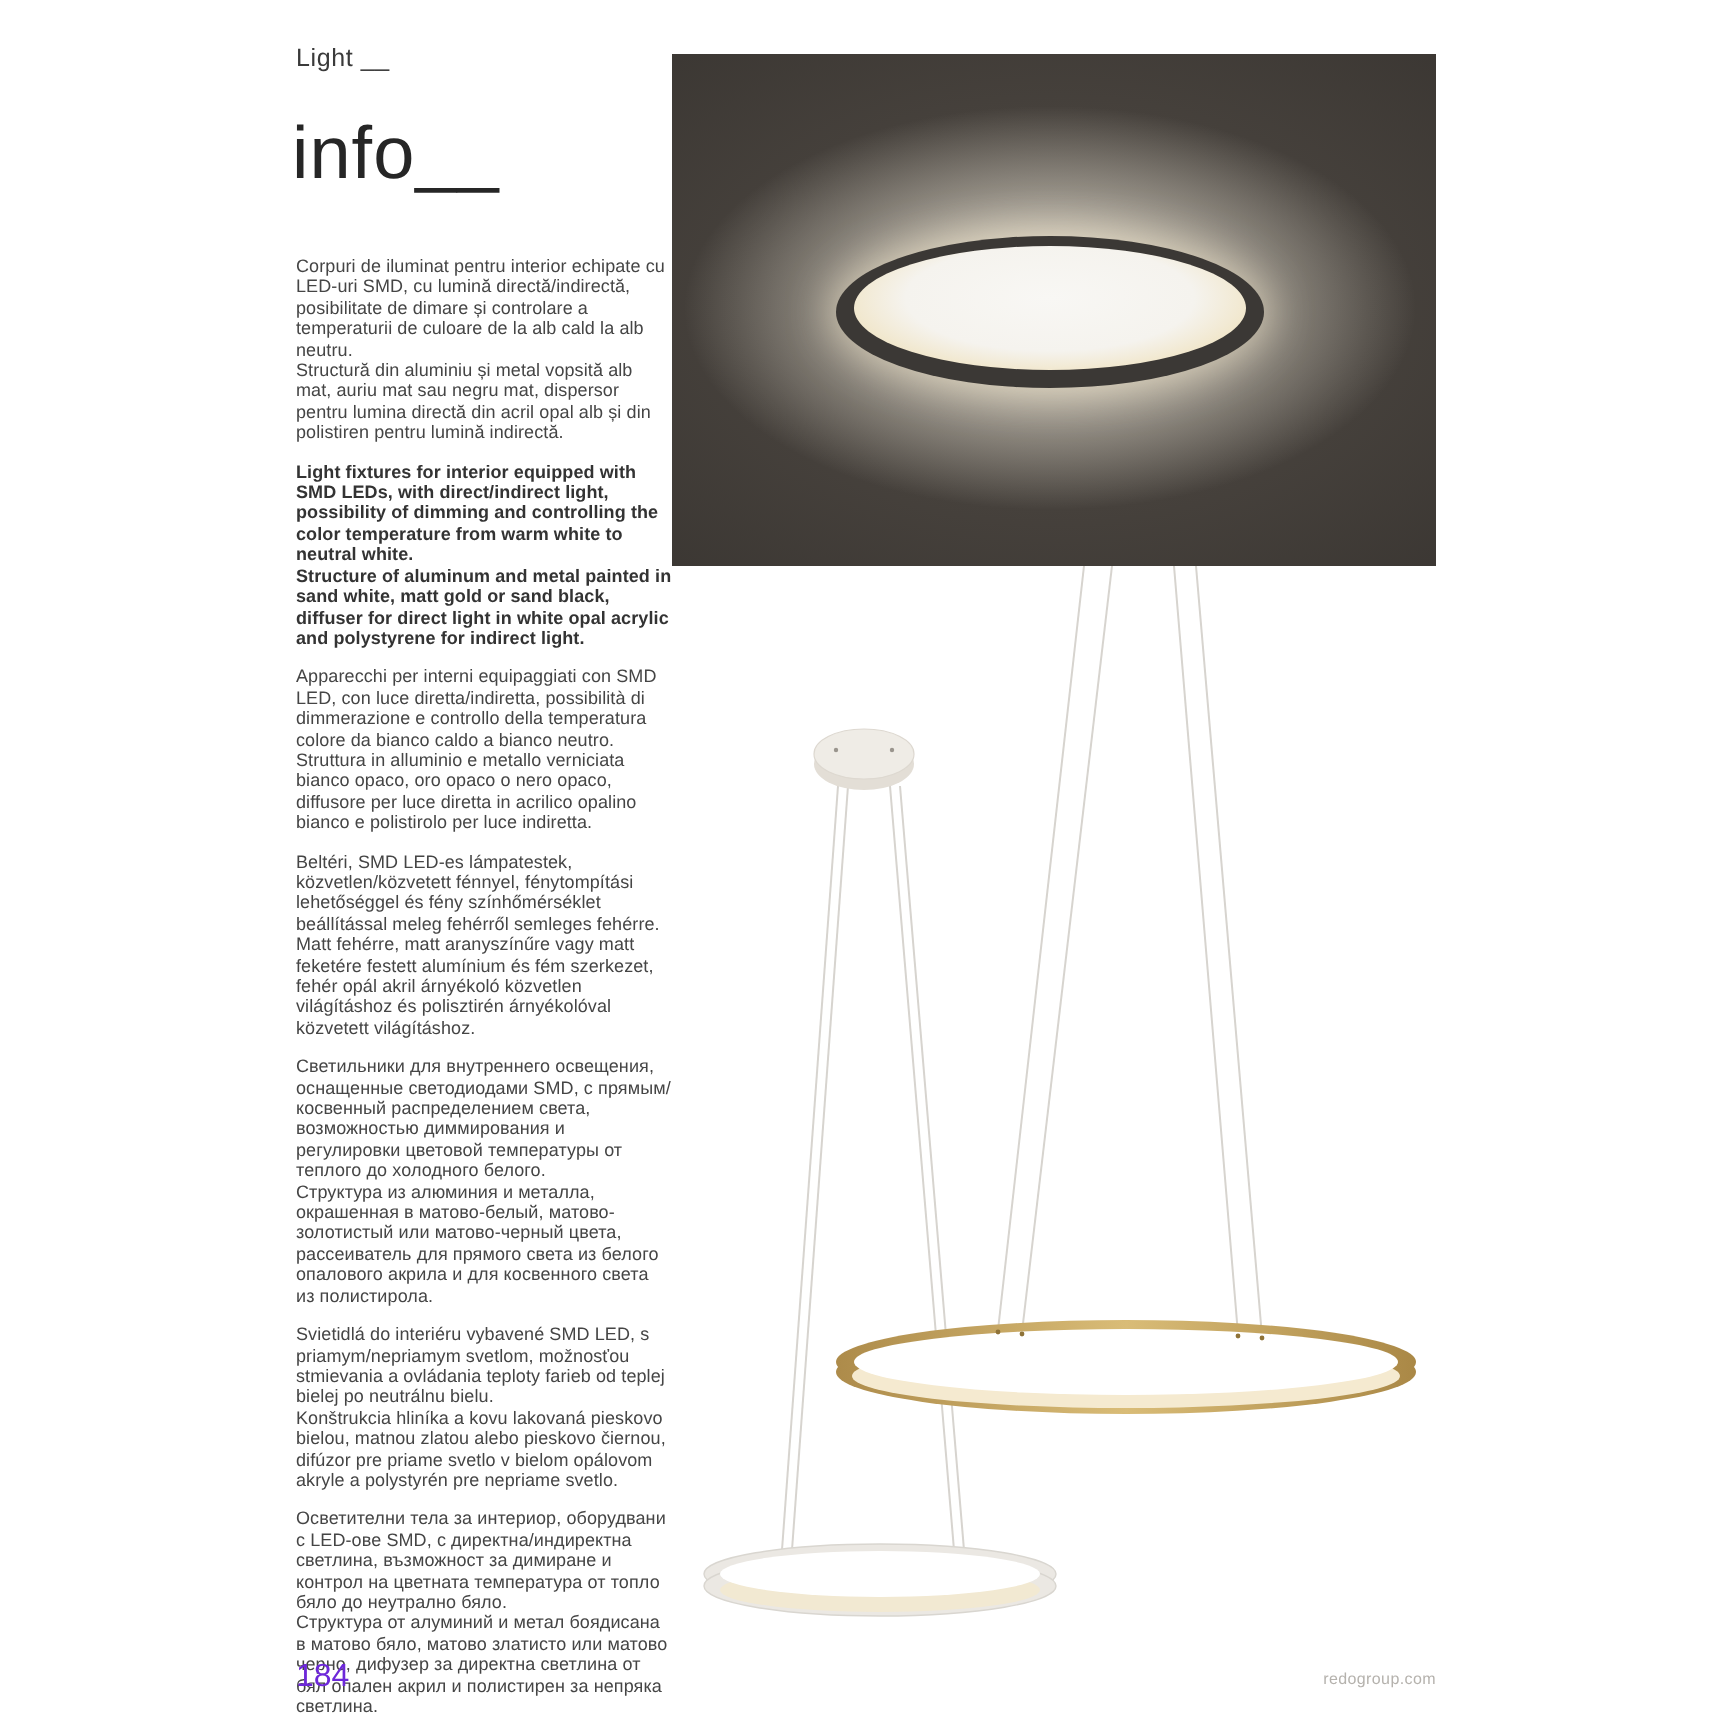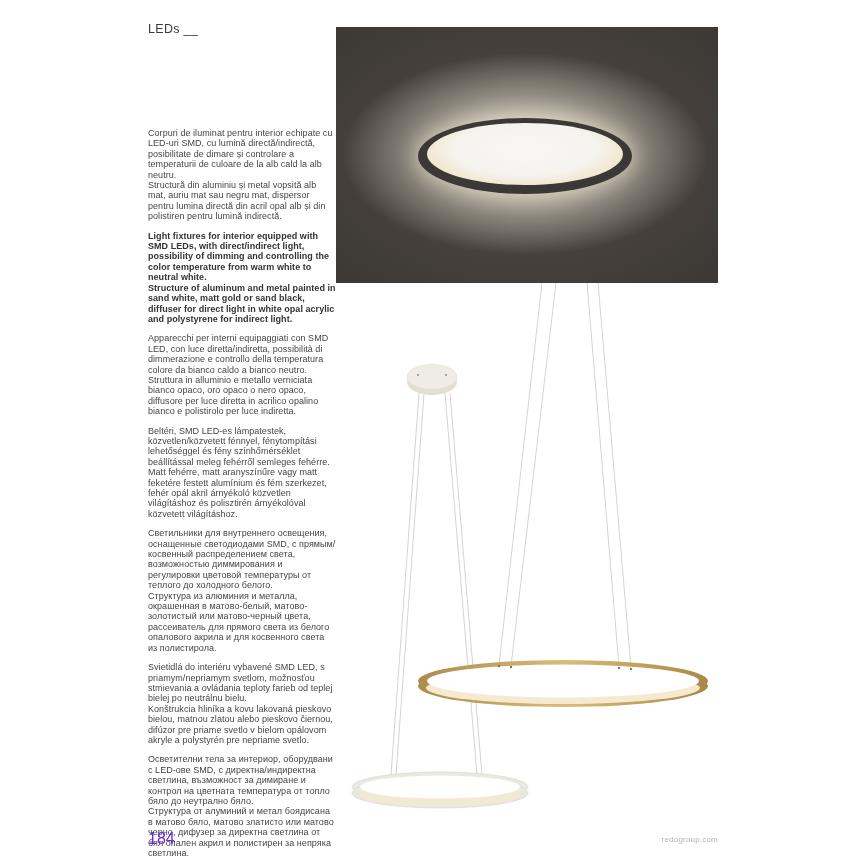--- a/index.html
+++ b/index.html
@@ -54,21 +54,22 @@
     position:absolute;right:150px;top:835px;font-size:8px;color:var(--muted);
     letter-spacing:.2px;
     margin-left:32px;
   }
 </style>
 </head>
 <body>
 
 <div class="page">
 
-  <div class="brand">LEDs __</div>
+  <div class="brand">Light __</div>
+  <h1 class="title">info__</h1>
 
   <div class="info-col">
     <p class="para">Corpuri de iluminat pentru interior echipate cu LED-uri SMD, cu lumină directă/indirectă, posibilitate de dimare și controlare a temperaturii de culoare de la alb cald la alb neutru.
 Structură din aluminiu și metal vopsită alb mat, auriu mat sau negru mat, dispersor pentru lumina directă din acril opal alb și din polistiren pentru lumină indirectă.</p>
     <p class="para bold">Light fixtures for interior equipped with SMD LEDs, with direct/indirect light, possibility of dimming and controlling the color temperature from warm white to neutral white.
 Structure of aluminum and metal painted in sand white, matt gold or sand black, diffuser for direct light in white opal acrylic and polystyrene for indirect light.</p>
     <p class="para">Apparecchi per interni equipaggiati con SMD LED, con luce diretta/indiretta, possibilità di dimmerazione e controllo della temperatura colore da bianco caldo a bianco neutro.
 Struttura in alluminio e metallo verniciata bianco opaco, oro opaco o nero opaco, diffusore per luce diretta in acrilico opalino bianco e polistirolo per luce indiretta.</p>
     <p class="para">Beltéri, SMD LED-es lámpatestek, közvetlen/közvetett fénnyel, fénytompítási lehetőséggel és fény színhőmérséklet beállítással meleg fehérről semleges fehérre.
 Matt fehérre, matt aranyszínűre vagy matt feketére festett alumínium és fém szerkezet, fehér opál akril árnyékoló közvetlen világításhoz és polisztirén árnyékolóval közvetett világításhoz.</p>

